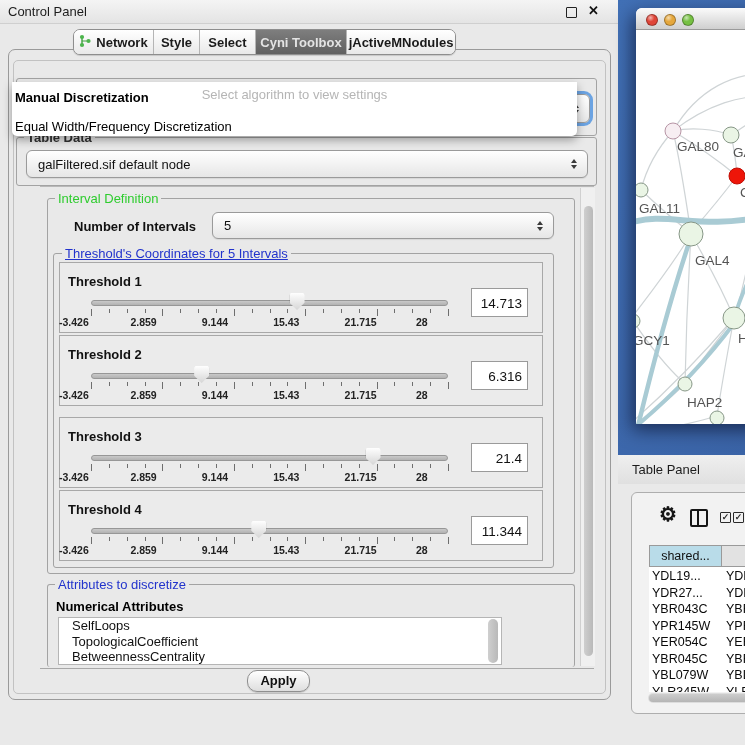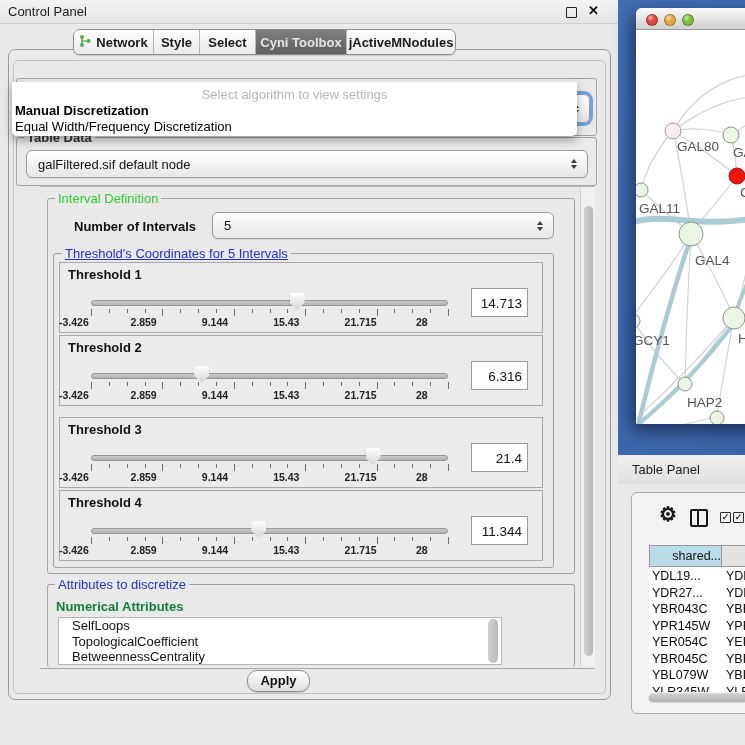--- a/index.html
+++ b/index.html
@@ -38,21 +38,21 @@
   .updown .d{width:0;height:0;border-left:3.5px solid transparent;border-right:3.5px solid transparent;
      border-top:4.5px solid #3a3a3a;}
   .focusring{box-shadow:0 0 0 3px #6ba3e2;}
   
   .popup{position:absolute;left:12px;top:82px;width:565px;height:54px;background:#fff;border-radius:0 0 5px 5px;
      box-shadow:0 4px 10px rgba(0,0,0,.35);z-index:60;}
   .popup .ph{position:absolute;left:0;top:5px;width:100%;text-align:center;font-size:13px;color:#b5b5b5;}
   .popup .opt{position:absolute;left:3px;font-size:13px;color:#000;white-space:nowrap;}
   
   .th-box{position:absolute;left:0;width:484px;height:71px;border:1px solid #a8a8a8;background:#ebebeb;box-sizing:border-box;}
-  .th-label{position:absolute;left:8px;top:4px;font-size:13px;font-weight:700;color:#111;}
+  .th-label{position:absolute;left:8px;top:11px;font-size:13px;font-weight:700;color:#111;}
   .th-track{position:absolute;left:31px;top:37px;width:357px;height:6px;border-radius:3px;
      background:linear-gradient(#c9c9c9,#b2b2b2);border:1px solid #979797;box-sizing:border-box;}
   .th-thumb{position:absolute;top:30px;width:15px;height:17px;
      background:linear-gradient(#fefefe,#d6d6d6);
      clip-path:polygon(8% 0,92% 0,100% 12%,100% 58%,50% 100%,0 58%,0 12%);
      filter:drop-shadow(0 1px 1px rgba(0,0,0,.45));}
   .tick{position:absolute;width:1px;background:#6e6e6e;}
   .tick-lbl{position:absolute;width:64px;text-align:left;font-size:10.5px;font-weight:600;color:#222;top:53px;}
   .th-value{position:absolute;left:411px;top:25px;width:57px;height:29px;background:#fff;border:1px solid #9a9a9a;
      font-size:13.5px;color:#111;text-align:right;line-height:29px;padding-right:5px;box-sizing:border-box;}
@@ -83,21 +83,21 @@
   .tp-inner{position:absolute;left:13px;top:8px;width:130px;height:220px;border:1px solid #aeaeae;border-radius:6px;
      background:#f2f2f2;}
   .gear{position:absolute;left:27px;top:9px;font-size:20px;font-weight:700;color:#161616;}
   .split-icon{position:absolute;left:58px;top:16px;width:14px;height:14px;border:2px solid #161616;border-radius:2px;}
   .split-icon::after{content:"";position:absolute;left:5px;top:0;width:2px;height:14px;background:#161616;}
   .cbx{position:absolute;top:19px;width:9px;height:9px;border:1.5px solid #2a2a2a;border-radius:1px;
      font-size:9px;line-height:9px;text-align:center;color:#2a2a2a;font-weight:700;}
   .tbl{position:absolute;left:17px;top:52px;width:113px;height:147px;overflow:hidden;background:#fff;}
   .tbl-head{position:absolute;left:0;top:0;height:22px;display:flex;}
   .th-cell{box-sizing:border-box;border:1px solid #9a9a9a;border-left:none;background:#e2e2e2;
-     font-size:12.5px;color:#111;text-align:right;line-height:20px;}
+     font-size:12.5px;color:#111;text-align:center;line-height:20px;}
   .th-cell:first-child{border-left:1px solid #9a9a9a;}
   .th-cell.sel{background:#b9dce9;}
   .tbl-row{position:absolute;left:0;width:200px;height:16.5px;font-size:12.5px;color:#0a0a0a;line-height:16.5px;}
   .tbl-row .c1{position:absolute;left:3px;width:68px;}
   .tbl-row .c2{position:absolute;left:77px;width:120px;}
   .hscroll{position:absolute;left:16px;top:200px;width:114px;height:10px;background:#ddd;border-radius:5px;}
   .hscroll .thumb{position:absolute;left:1px;top:1px;width:108px;height:8px;border-radius:4px;
      background:linear-gradient(#cdcdcd,#b5b5b5);}
   svg text{font-family:"Liberation Sans",sans-serif;}
 </style>
@@ -305,38 +305,38 @@
           <div class="tick-lbl" style="left: 141.8px;">9.144</div>
           <div class="tick-lbl" style="left: 213.2px;">15.43</div>
           <div class="tick-lbl" style="left: 284.6px;">21.715</div>
           <div class="tick-lbl" style="left: 356px;">28</div>
           <div class="th-value">11.344</div>
         </div>
       </div>
 
     <div class="group" style="left:47px;top:584px;width:526px;height:82px;border-bottom:none;"></div>
     <div class="gtitle blue" style="left:55px;top:577px;">Attributes to discretize</div>
-    <div class="abs" style="left:56px;top:599px;font-size:13px;font-weight:700;color:#15803d;">Numerical Attributes</div>
+    <div class="abs" style="left:56px;top:599px;font-size:13px;font-weight:700;color:#000000;">Numerical Attributes</div>
     <div class="attr-list" id="attr-list">
         <div class="attr-item">SelfLoops</div>
         <div class="attr-item">TopologicalCoefficient</div>
         <div class="attr-item">BetweennessCentrality</div>
       </div>
     <div class="vscroll-thumb" style="left:488px;top:619px;width:10px;height:44px;"></div>
 
     <div class="cp-scroll-track">
       <div class="vscroll-thumb" style="left:2.5px;top:18px;width:9px;height:450px;"></div>
     </div>
 
     <div class="apply-btn">Apply</div>
 
 
     <div class="popup">
       <div class="ph">Select algorithm to view settings</div>
-      <div class="opt" style="top:21px;font-weight:700;">Manual Discretization</div>
+      <div class="opt" style="top:8px;font-weight:700;">Manual Discretization</div>
       <div class="opt" style="top:37px;">Equal Width/Frequency Discretization</div>
     </div>
   </section>
 
   <div class="rightside"></div>
 
   <div class="netwin">
     <div class="net-titlebar">
       <span class="light" id="light-red" style="left: 10px; background: radial-gradient(circle at 35% 28%, rgba(255, 255, 255, 0.6), transparent 40%), rgb(223, 69, 56);"></span>
       <span class="light" id="light-orange" style="left: 28px; background: radial-gradient(circle at 35% 28%, rgba(255, 255, 255, 0.6), transparent 40%), rgb(229, 167, 60);"></span>

